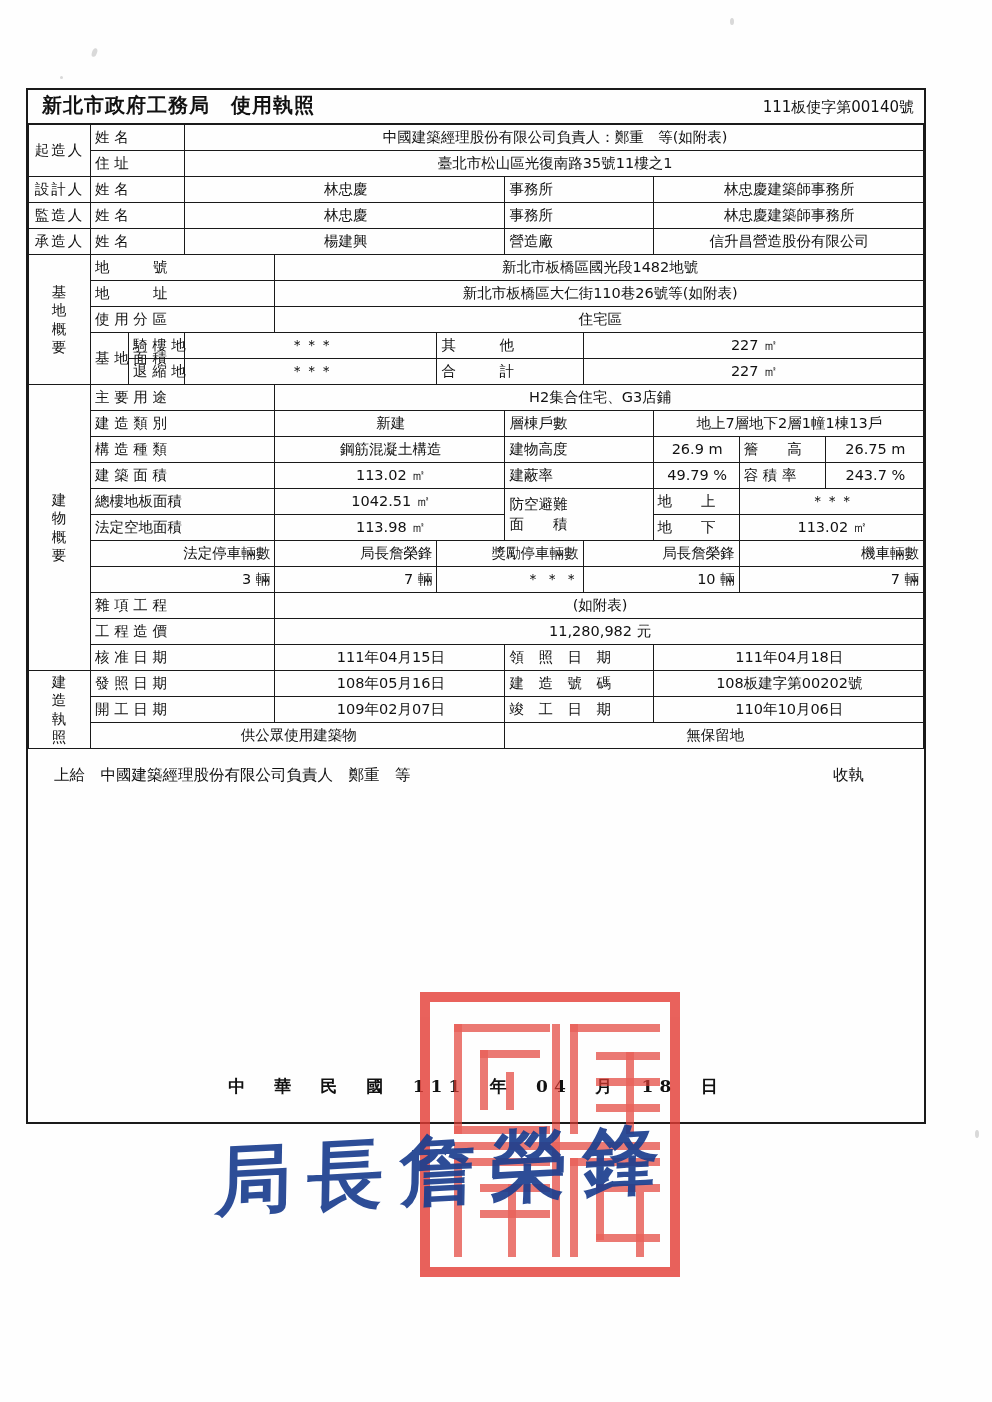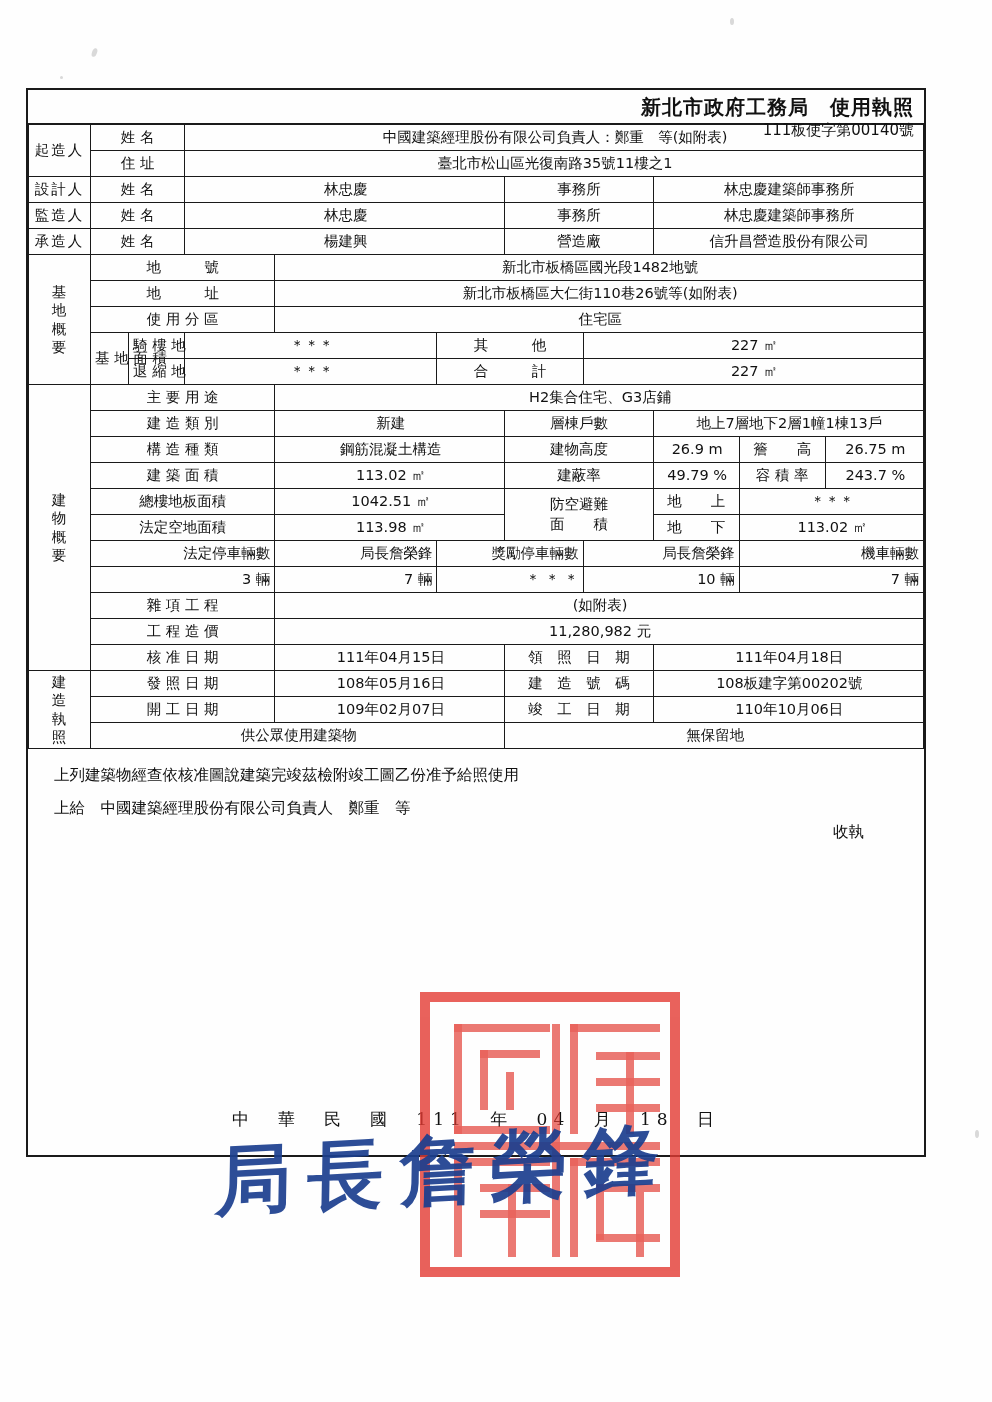--- a/index.html
+++ b/index.html
@@ -56,42 +56,41 @@
 
   
   .hdr {
     border-bottom: 1px solid #1a1a1a;
     display: flex;
     align-items: flex-end;
     justify-content: space-between;
     padding: 4px 10px 4px 14px;
     height: 34px;
     box-sizing: border-box;
-    flex-direction: column;
   }
   .hdr-title {
     font-family: "DejaVu Serif", "Liberation Serif", serif;
     font-weight: bold;
     font-size: 20px;
     letter-spacing: 1px;
     white-space: nowrap;
   }
   .hdr-no {
     font-size: 15px;
     white-space: nowrap;
     padding-bottom: 2px;
   }
 
   .lbl {
     text-align: center;
     letter-spacing: 2px;
     white-space: nowrap;
   }
   .lbl-sp {
-    text-align: center;
+    text-align: left;
     white-space: nowrap;
   }
   .val {
     text-align: center;
     padding-left: 6px !important;
   }
   .ctr { text-align: right; }
   .vert {
     text-align: center;
     letter-spacing: 1px;
@@ -113,21 +112,20 @@
     font-size: 15.5px;
     padding: 6px 0 6px 26px;
     white-space: nowrap;
     position: relative;
   }
   .st-recv {
     position: absolute;
     right: 60px;
     top: 6px;
     font-size: 15.5px;
-    margin-top: 24px;
   }
   .signature {
     position: absolute;
     left: 215px;
     top: 1120px;
     font-family: "DejaVu Serif", "Liberation Serif", serif;
     font-size: 76px;
     color: #1c3f8f;
     letter-spacing: 16px;
     transform: rotate(-3deg) skewX(-4deg);
@@ -157,21 +155,21 @@
   }
   .date-line {
     position: absolute;
     left: 0; right: 0;
     bottom: 24px;
     text-align: center;
     font-size: 17px;
     letter-spacing: 6px;
     font-family: "DejaVu Serif", "Liberation Serif", serif;
   }
-  .date-line span { margin: 0 6px; }
+  .date-line span { margin: 0 6px; font-weight: bold; }
   .doc-bottom-pad { height: 330px; }
 </style>
 </head>
 <body>
 
 <div class="page">
 
   <div class="speck" style="left:92px;top:48px;width:5px;height:9px;transform:rotate(20deg);"></div>
   <div class="speck" style="left:730px;top:18px;width:4px;height:7px;"></div>
   <div class="speck" style="left:975px;top:1130px;width:4px;height:8px;"></div>
@@ -365,21 +363,20 @@
         <td colspan="3" class="val">110年10月06日</td>
       </tr>
       <tr>
         <td colspan="6" class="val">供公眾使用建築物</td>
         <td colspan="5" class="val">無保留地</td>
       </tr>
     </tbody>
       </table>
 
     <div class="statement">
-      <div class="st-line">上列建築物經查依核准圖說建築完竣茲檢附竣工圖乙份准予給照使用</div>
       <div class="st-line">
         <span>上給　中國建築經理股份有限公司負責人　鄭重　等</span>
         <span class="st-recv">收執</span>
       </div>
       <div class="doc-bottom-pad"></div>
 
       <div class="date-line">
         <span>中　華　民　國</span>
         <span>111</span>
         <span>年</span>

